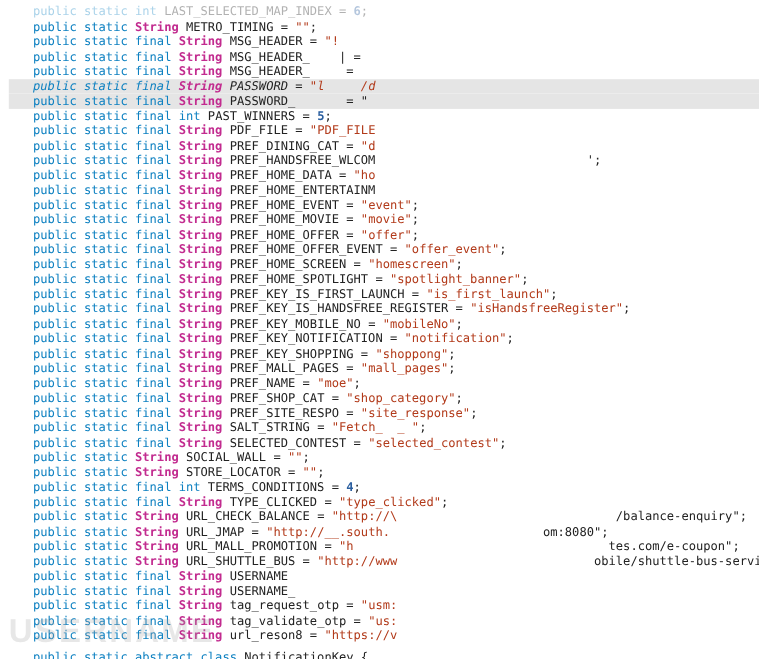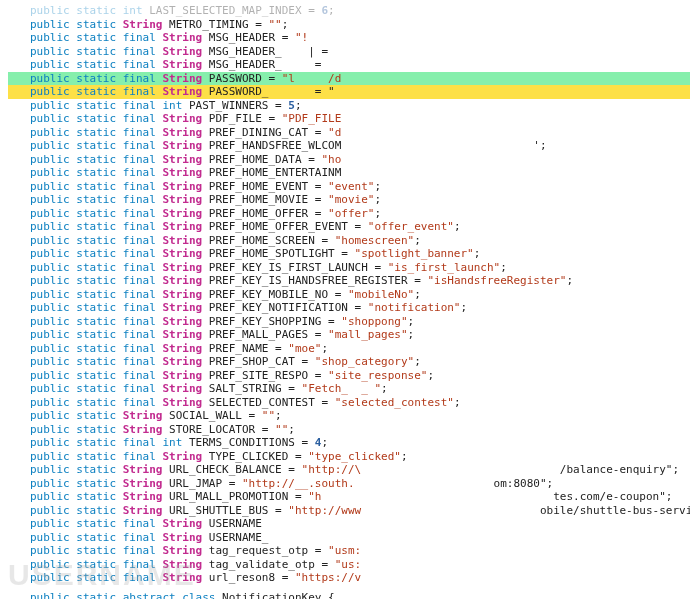--- a/index.html
+++ b/index.html
@@ -17,24 +17,25 @@
     box-sizing: border-box;
   }
   .code {
     white-space: pre;
   }
   .line {
     display: block;
     padding-left: 22px;
   }
   .line.hl {
-    background: #86efac;
+    background: #e5e5e5;
+    font-style: italic;
   }
   .line.hl2 {
-    background: #fde047;
+    background: #e5e5e5;
   }
   .kw  { color: #0d80c1; }             
   .typ { color: #c22b8f; font-weight: bold; text-align: right; }  
   .str { color: #b23a1a; }             
   .num { color: #2a5e9f; font-weight: bold; }  
   .id  { color: #222; text-align: right; }
   .punct { color: #222; }
   .wm {
     position: fixed;
     left: 8px;

